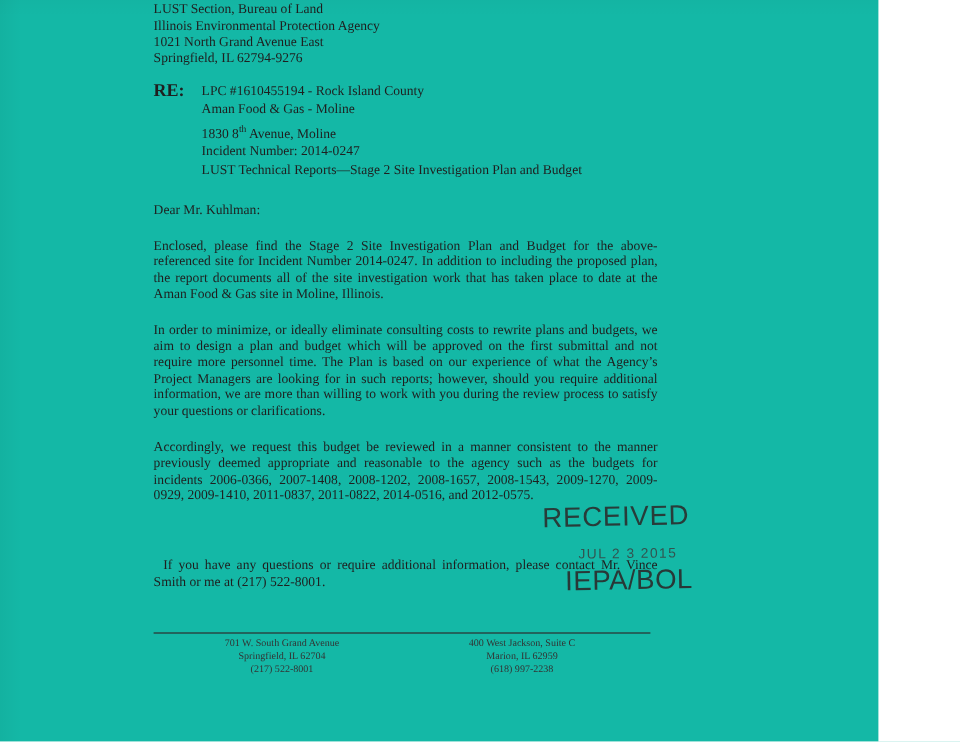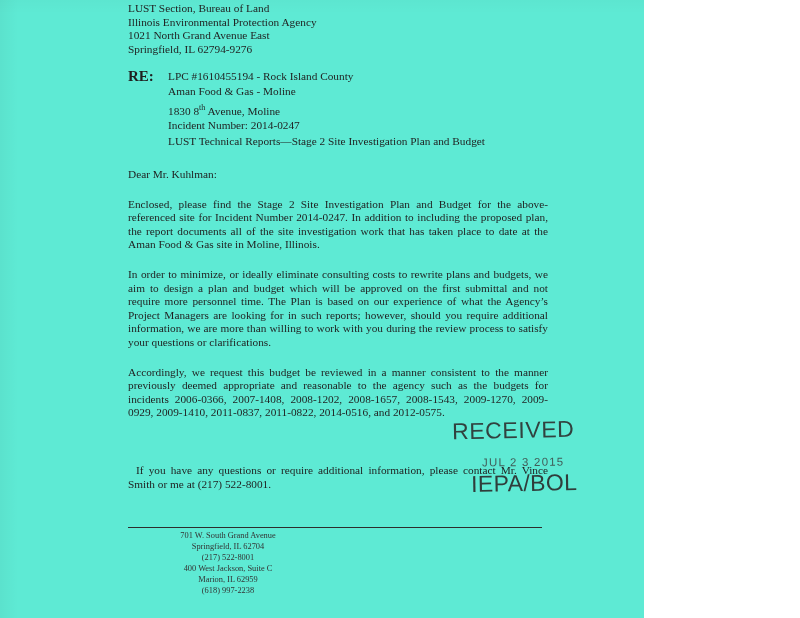--- a/index.html
+++ b/index.html
@@ -11,23 +11,23 @@
     width: 800px;
     height: 618px;
     overflow: hidden;
     font-family: "Liberation Serif", serif;
     color: #1a1a1a;
     position: relative;
   }
   #page {
     position: absolute;
     left: 0; top: 0;
-    width: 644px;
+    width: 732px;
     height: 618px;
-    background: #5eead4;
+    background: #14b8a6;
   }
   
   #page:before {
     content: "";
     position: absolute;
     left: 0; top: 0; right: 0; bottom: 0;
     background:
       linear-gradient(to right, rgba(0,0,0,0.035) 0px, rgba(0,0,0,0.0) 18px),
       linear-gradient(to bottom, rgba(0,0,0,0.02) 0px, rgba(0,0,0,0.0) 14px);
     pointer-events: none;
@@ -136,21 +136,20 @@
   .footer {
     position: absolute;
     left: 128px;
     top: 530px;
     width: 414px;
     display: flex;
     justify-content: center;
     font-size: 8.4px;
     line-height: 11px;
     color: #333;
-    flex-direction: column;
   }
   .footer-col {
     text-align: center;
     width: 200px;
   }
   .footer-col span { display: block; white-space: nowrap; }
 </style>
 </head>
 <body>
 

